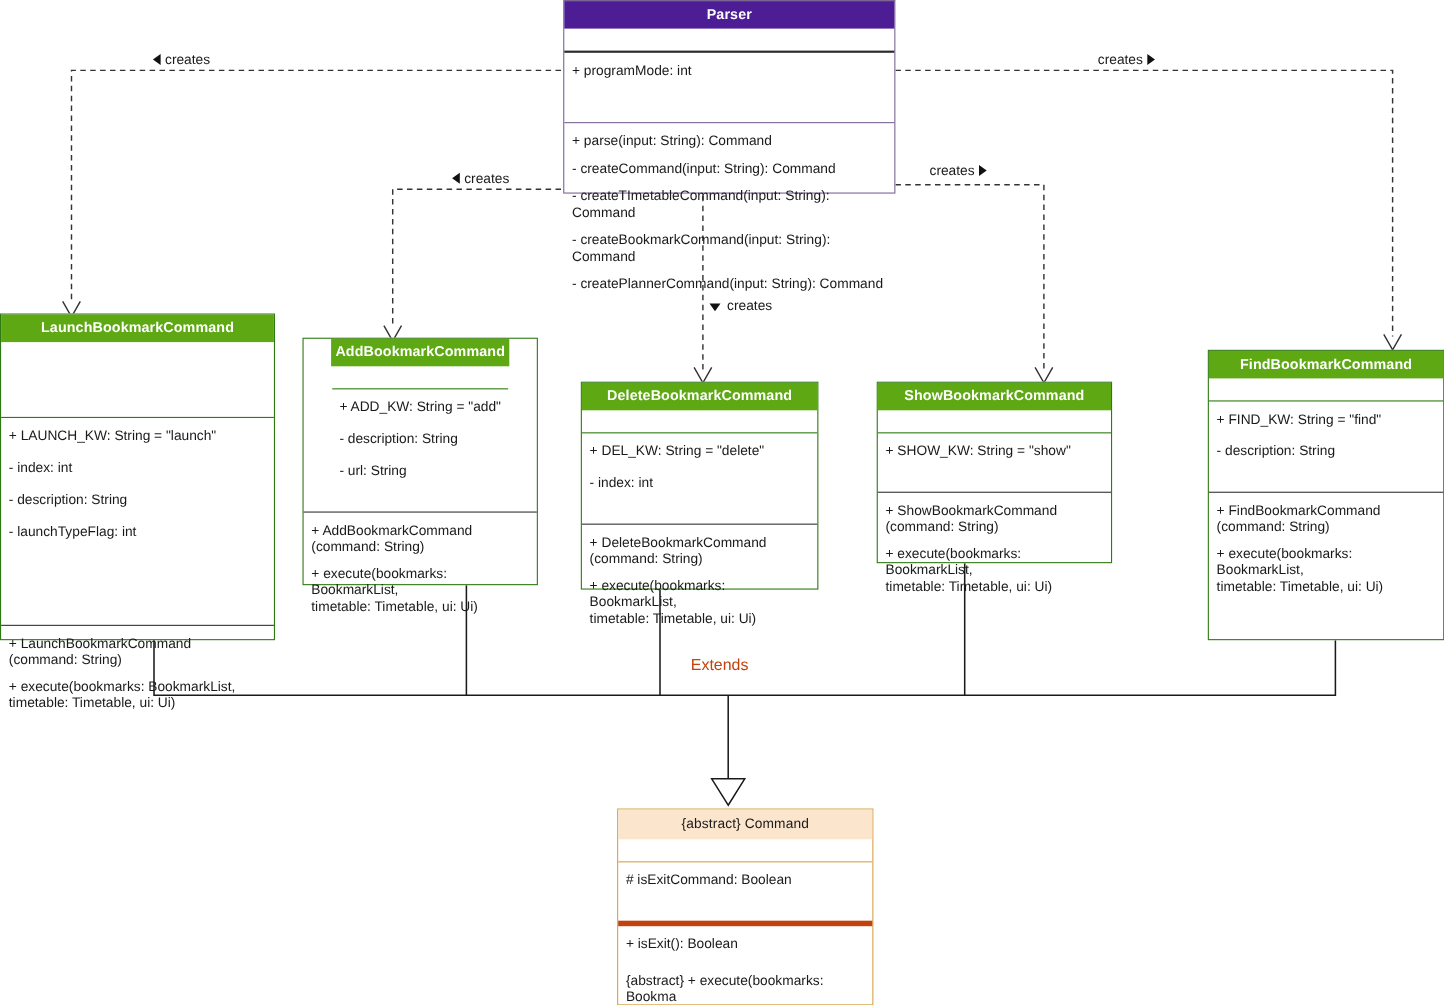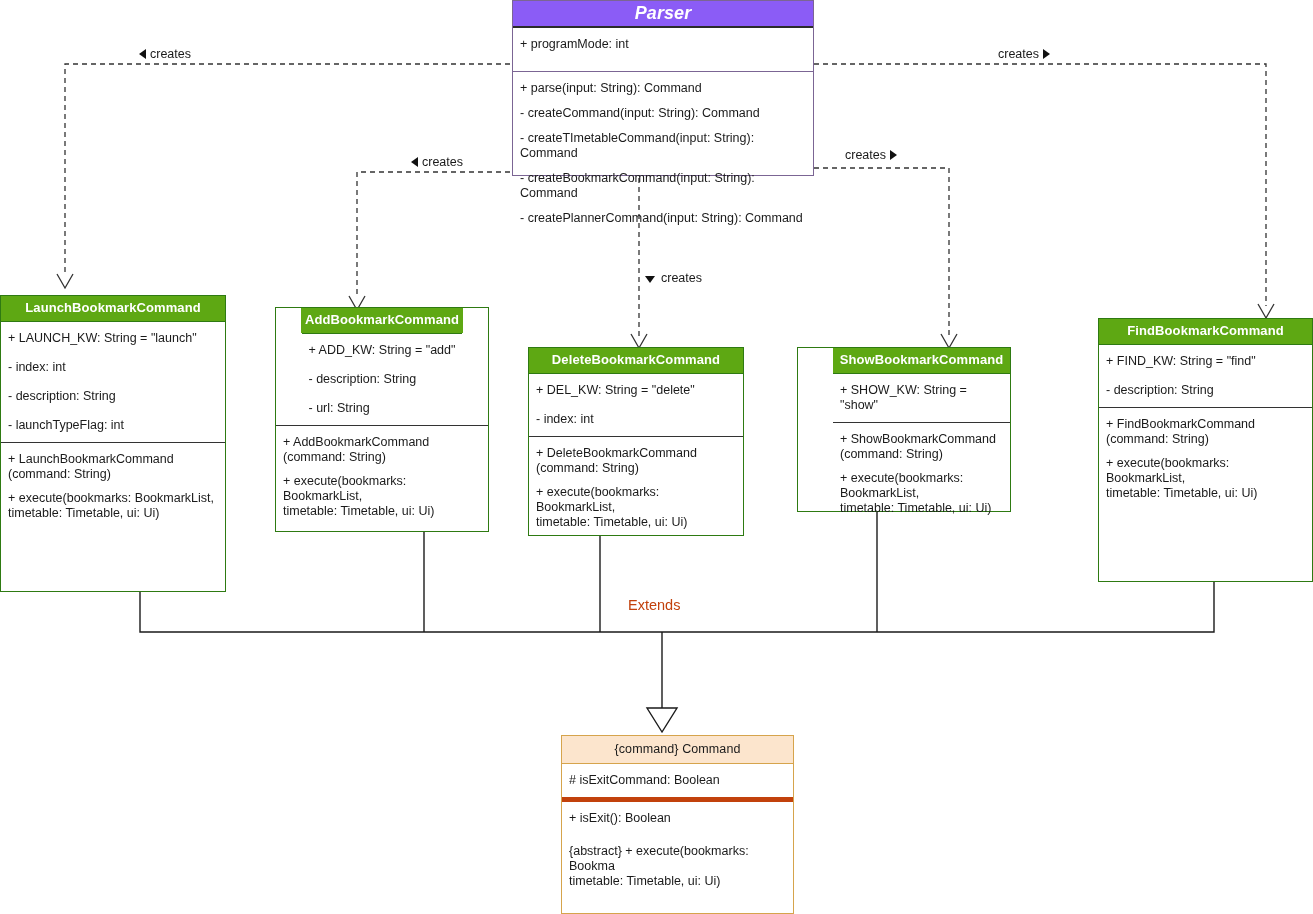--- a/index.html
+++ b/index.html
@@ -47,44 +47,44 @@
     line-height: 14px;
     letter-spacing: 0.1px;
   }
   .uml-class .cls-attrs,
   .uml-class .cls-ops {
     box-sizing: border-box;
     padding: 9px 7px 9px 7px;
     font-size: 12.5px;
     color: #1a1a1a;
     line-height: 15px;
+    margin-top: 20px;
   }
   .uml-class .cls-attrs {
     border-top: 1px solid #2E7A12;
   }
   .uml-class .cls-ops {
     border-top: 1px solid #333333;
     flex: 1 1 auto;
   }
   .member {
     margin: 0 0 14px 0;
     white-space: pre-line;
   }
   .member:last-child { margin-bottom: 0; }
   .cls-ops .member { margin-bottom: 9px; }
 
   
   .uml-class.parser {
     border: 1px solid #7B6594;
   }
   .uml-class.parser .cls-header {
-    background: #8b5cf6;
-    font-style: italic;
+    background: #4c1d95;
     font-weight: bold;
-    font-size: 18px;
+    font-size: 13px;
   }
   .uml-class.parser .cls-attrs { border-top: 2px solid #2b2b2b; }
   .uml-class.parser .cls-ops  { border-top: 1px solid #7B6594; }
   .uml-class.parser .cls-attrs .member,
   .uml-class.parser .cls-ops .member {
     margin-bottom: 10px;
     font-size: 12.5px;
   }
 
   
@@ -197,21 +197,21 @@
     </div>
     <div class="cls-ops">
       <div class="member"><span class="u">+ parse(input: String): Command</span></div>
       <div class="member"><span class="u">- createCommand(input: String): Command</span></div>
       <div class="member"><span class="u">- createTImetableCommand(input: String): Command</span></div>
       <div class="member"><span class="u">- createBookmarkCommand(input: String): Command</span></div>
       <div class="member"><span class="u">- createPlannerCommand(input: String): Command</span></div>
     </div>
   </div>
 
-  <div class="uml-class" style="left:0px; top:295px; width:226px; height:297px;">
+  <div class="uml-class" style="left:0px; top:285px; width:250px; height:297px;gap:48px;">
     <div class="cls-header">LaunchBookmarkCommand</div>
     <div class="cls-attrs">
       <div class="member"><span class="u">+ LAUNCH_KW: String = "launch"</span></div>
       <div class="member">- index: int</div>
       <div class="member">- description: String</div>
       <div class="member">- launchTypeFlag: int</div>
     </div>
     <div class="cls-ops">
       <div class="member">+ LaunchBookmarkCommand
 (command: String)</div>
@@ -242,21 +242,21 @@
       <div class="member">- index: int</div>
     </div>
     <div class="cls-ops">
       <div class="member">+ DeleteBookmarkCommand
 (command: String)</div>
       <div class="member">+ execute(bookmarks: BookmarkList,
 timetable: Timetable, ui: Ui)</div>
     </div>
   </div>
 
-  <div class="uml-class" style="left:797px; top:347px; width:214px; height:165px;padding-left:35px;">
+  <div class="uml-class" style="left:797px; top:347px; width:214px; height:165px;">
     <div class="cls-header">ShowBookmarkCommand</div>
     <div class="cls-attrs">
       <div class="member"><span class="u">+ SHOW_KW: String = "show"</span></div>
     </div>
     <div class="cls-ops">
       <div class="member">+ ShowBookmarkCommand
 (command: String)</div>
       <div class="member">+ execute(bookmarks: BookmarkList,
 timetable: Timetable, ui: Ui)</div>
     </div>
@@ -270,21 +270,21 @@
     </div>
     <div class="cls-ops">
       <div class="member">+ FindBookmarkCommand
 (command: String)</div>
       <div class="member">+ execute(bookmarks: BookmarkList,
 timetable: Timetable, ui: Ui)</div>
     </div>
   </div>
 
   <div class="uml-class abstract-cmd" style="left:561px; top:735px; width:233px; height:179px;">
-    <div class="cls-header">{command} Command</div>
+    <div class="cls-header">{abstract} Command</div>
     <div class="cls-attrs">
       <div class="member"># isExitCommand: Boolean</div>
     </div>
     <div class="cls-ops">
       <div class="member" style="margin-bottom:18px;">+ isExit(): Boolean</div>
       <div class="member">{abstract} + execute(bookmarks: Bookma
 timetable: Timetable, ui: Ui)</div>
     </div>
   </div>
 

